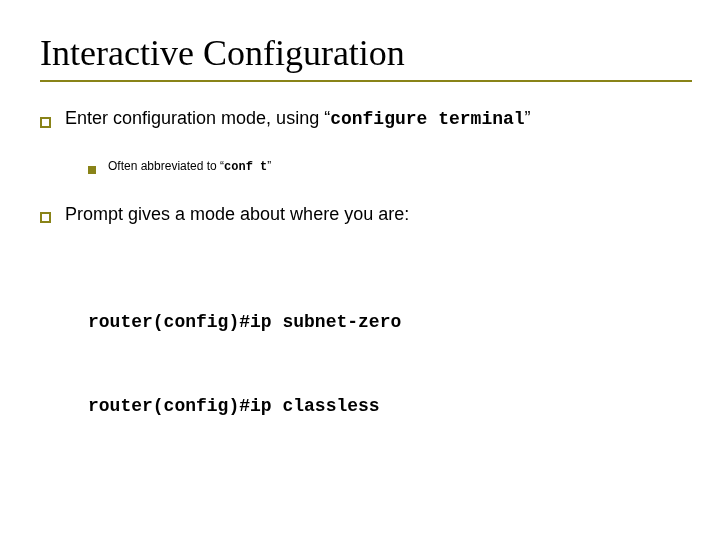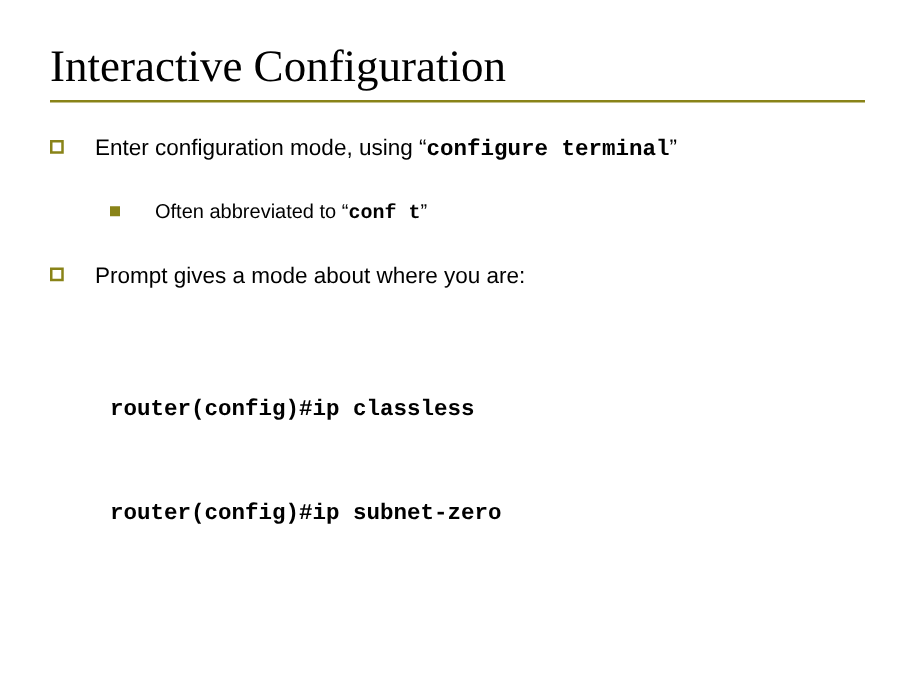--- a/index.html
+++ b/index.html
@@ -23,43 +23,41 @@
     font-weight: 400;
     margin: 0 0 6px 0;
   }
   .rule {
     border: none;
     border-top: 2px solid #898318;
     margin: 0 0 24px 0;
   }
   .lvl1 {
     display: flex;
-    align-items: flex-start;
+    align-items: center;
     margin-bottom: 26px;
     font-size: 18px;
     line-height: 1.4;
-    gap: 11px;
   }
   .lvl1 .bullet {
     width: 11px;
     height: 11px;
     border: 2px solid #898318;
     box-sizing: border-box;
     margin-top: 6px;
     margin-right: 14px;
     flex: 0 0 auto;
   }
   .lvl2 {
     display: flex;
-    align-items: flex-start;
+    align-items: center;
     margin-left: 48px;
     margin-bottom: 26px;
-    font-size: 16px;
+    font-size: 12px;
     line-height: 1.4;
-    gap: 16px;
   }
   .lvl2 .bullet {
     width: 8px;
     height: 8px;
     background: #898318;
     margin-top: 6px;
     margin-right: 12px;
     flex: 0 0 auto;
   }
   .mono {
@@ -97,21 +95,21 @@
       <span>Often abbreviated to “</span><span class="mono">conf t</span><span>”</span>
     </span>
   </div>
 
   <div class="lvl1">
     <span class="bullet"></span>
     <span>Prompt gives a mode about where you are:</span>
   </div>
 
   <div class="codeblock">
+    <div>router(config)#ip subnet-zero</div>
     <div>router(config)#ip classless</div>
-    <div>router(config)#ip subnet-zero</div>
     
     
     
     
   </div>
 
 </div>
 
 </body></html>

